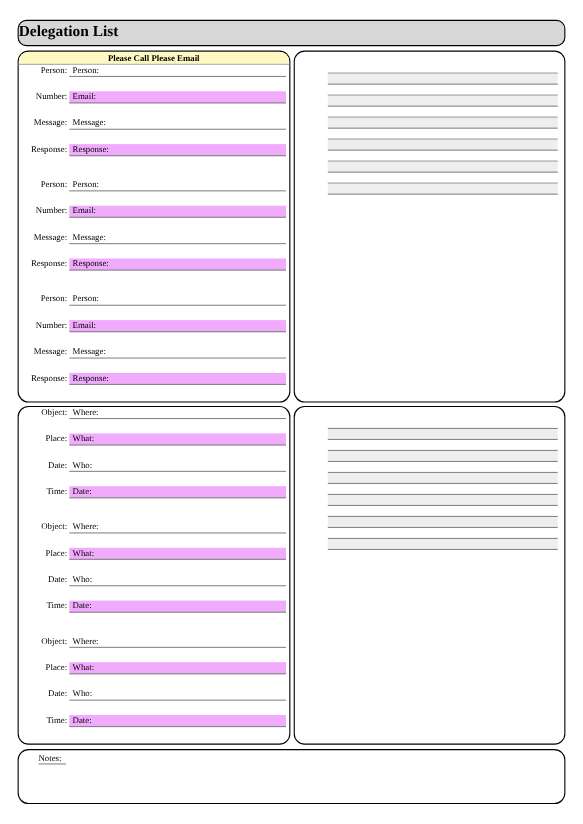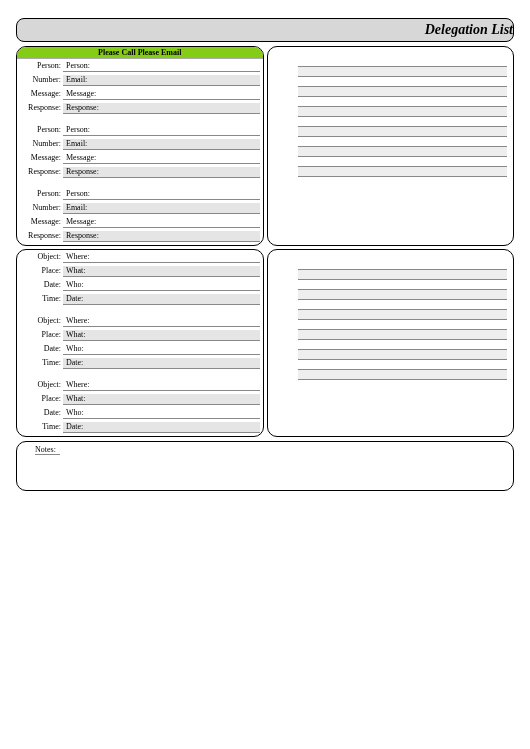--- a/index.html
+++ b/index.html
@@ -9,57 +9,56 @@
     background: #fff;
     font-family: "Times New Roman", Times, serif;
     font-size: 8px;
     color: #000;
     padding: 18px 16px;
   }
   .title-bar {
     background: #d7d7d7;
     border: 1px solid #000;
     border-radius: 8px;
-    text-align: right;
+    text-align: left;
     font-weight: bold;
     font-size: 14px;
     padding: 3px 0;
     margin-bottom: 4px;
-    font-style: italic;
   }
   .grid {
     display: grid;
     grid-template-columns: 1fr 1fr;
     grid-template-rows: auto auto;
     gap: 3px;
     margin-bottom: 4px;
   }
   .panel {
     border: 1px solid #000;
     border-radius: 10px;
     overflow: hidden;
   }
   .panel-header {
-    background: #84cc16;
+    background: #fef9c3;
     text-align: center;
     font-weight: bold;
     font-size: 8px;
     padding: 1px 0;
     border-bottom: 1px solid #aaa;
   }
   .section-body {
     padding: 0 3px 2px 3px;
   }
   .row {
     display: flex;
-    align-items: center;
-    height: 14px;
+    align-items: flex-start;
+    height: 24px;
     line-height: 10px;
   }
-  .row.shade .col2line { background: #e5e5e5; }
+  .row.shade .col2line { background: #f0abfc; }
   .col1 {
     width: 43px;
     text-align: right;
     padding-right: 2px;
     white-space: nowrap;
   }
   .col2line {
     flex: 1;
     border-bottom: 1px solid #888;
     background: #fff;

